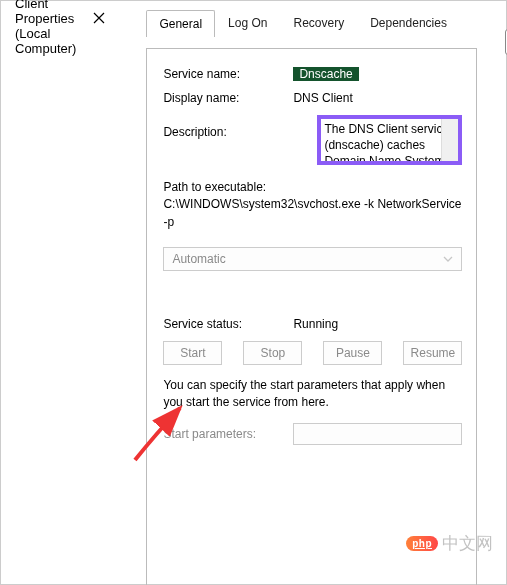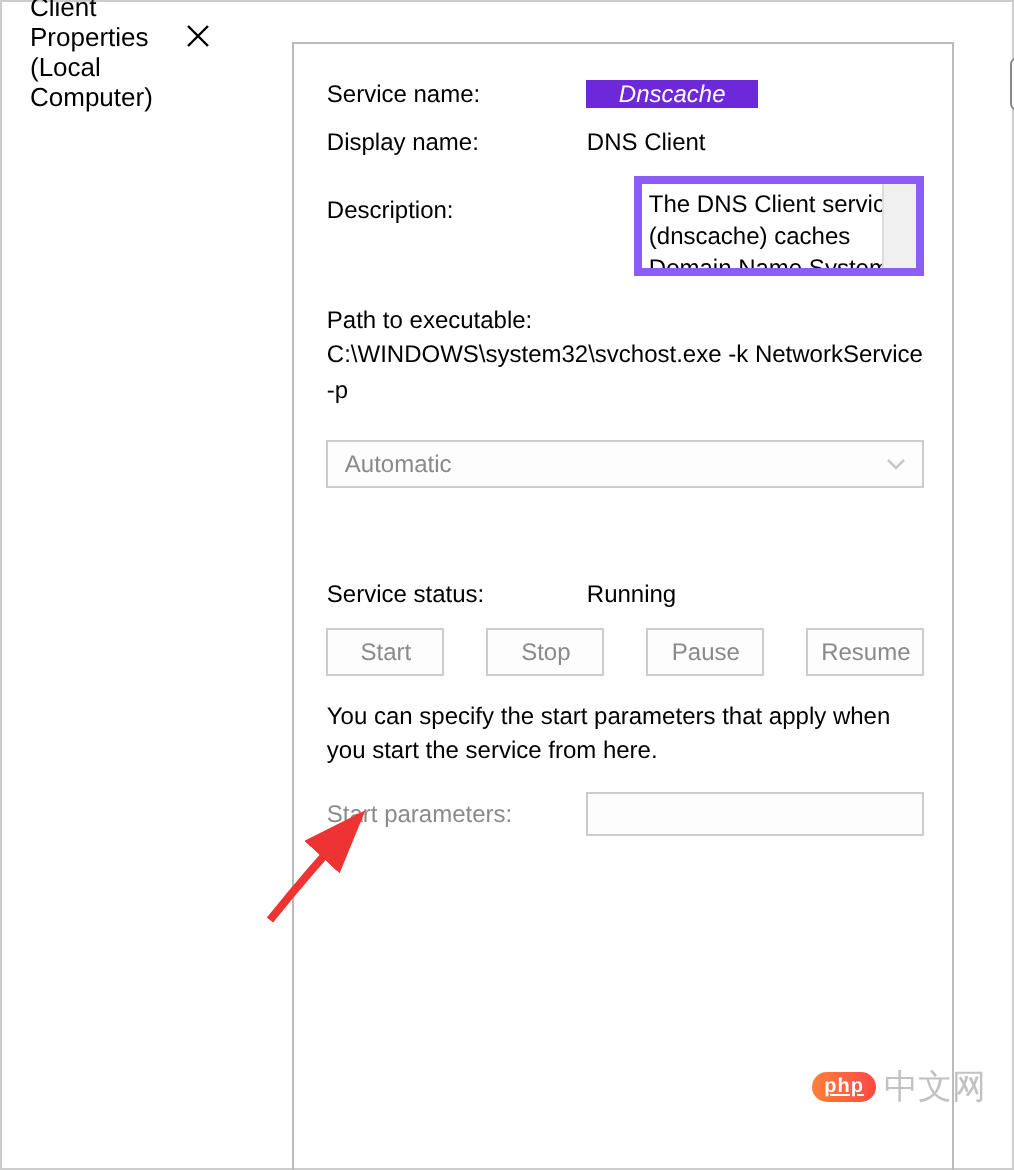--- a/index.html
+++ b/index.html
@@ -20,21 +20,21 @@
   .titlebar-close svg { width: 12px; height: 12px; }
   .dialog-body { flex: 1; padding: 8px 14px 0 14px; display: flex; flex-direction: column; }
   .tabstrip { display: flex; align-items: flex-end; position: relative; z-index: 2; }
   .tab { padding: 6px 12px 6px 12px; font-size: 12px; color: #000; border: 1px solid transparent; border-bottom: none; background: transparent; cursor: pointer; }
   .tab.active { border-color: #bbb; background: #fff; position: relative; top: 1px; border-top-left-radius: 2px; border-top-right-radius: 2px;}
   .tab:not(.active) { color: #222; }
   .tabpanel { border: 1px solid #bbb; padding: 18px 14px 14px 16px; flex: 1; position: relative; top: 12px; }
   .row { display: flex; align-items: center; margin-bottom: 10px; }
   .row .label { width: 130px; color: #000; }
   .row .value { flex: 1; color: #000; }
-  .selected { background: #6d28d9; color: #fff; padding: 0 16px; font-style: italic;}
+  .selected { background: #14532d; color: #fff; padding: 0 6px;}
   .desc-row { display: flex; align-items: flex-start; margin-bottom: 14px; gap: 24px; }
   .desc-row .label { width: 130px; padding-top: 10px; }
   .desc-box { flex: 1; border: 4px solid #8b5cf6; height: 50px; overflow: hidden; line-height: 1.35; padding: 2px 3px; font-size: 12px; color: #000; position: relative; }
   .desc-scroll { position:absolute; right:0; top:0; bottom:0; width:17px; background:#f0f0f0; border-left:1px solid #ddd;}
   .path-block { margin-bottom: 16px; line-height: 1.45; color: #000; }
   .startup-row { display: flex; align-items: center; margin-bottom: 46px; }
   .startup-row .label { width: 130px; color: #8a8a8a; }
   .select-dis { flex: 1; border: 1px solid #ccc; height: 24px; line-height: 22px; padding: 0 8px; color: #8a8a8a; background: #fdfdfd; display:flex; align-items:center; justify-content:space-between; }
   .select-dis svg { width:10px; height:10px; opacity:.35;}
   .status-row { display: flex; align-items: center; margin-bottom: 10px; }
@@ -64,20 +64,26 @@
     <div class="titlebar-title">DNS Client Properties (Local Computer)</div>
     <div class="titlebar-close">
       <svg viewBox="0 0 12 12">
           <path d="M1 1 L11 11 M11 1 L1 11" stroke="#000" stroke-width="1.2" fill="none"></path>
         </svg>
     </div>
   </div>
 
   <div class="dialog-body">
 
+    <div class="tabstrip">
+      <div class="tab active">General</div>
+      <div class="tab">Log On</div>
+      <div class="tab">Recovery</div>
+      <div class="tab">Dependencies</div>
+    </div>
 
     <div class="tabpanel">
 
       <div class="row">
         <div class="label">Service name:</div>
         <div class="value"><span class="selected">Dnscache</span></div>
       </div>
 
       <div class="row">
         <div class="label">Display name:</div>

